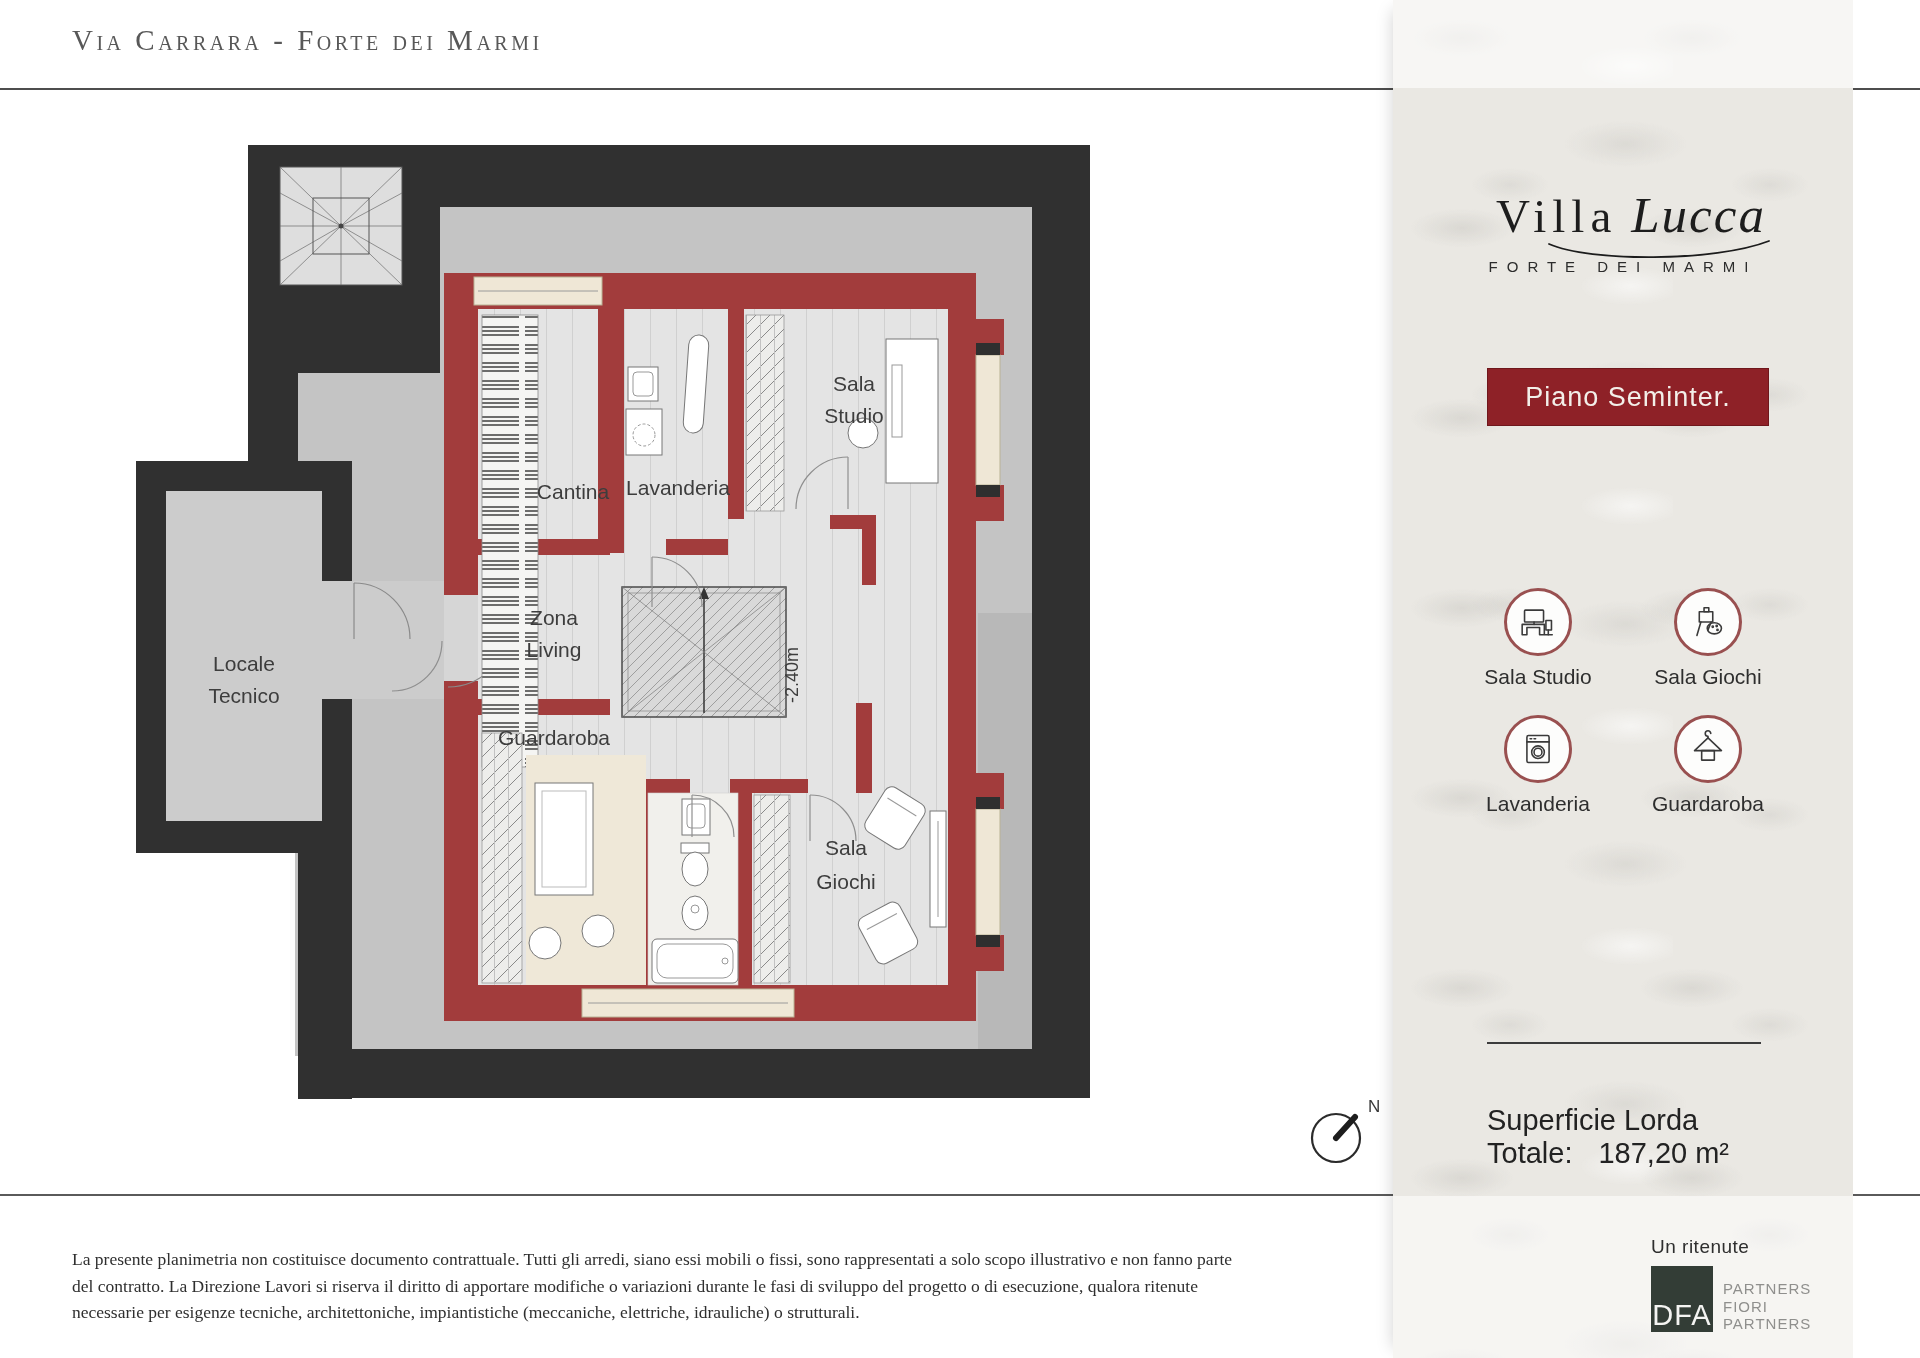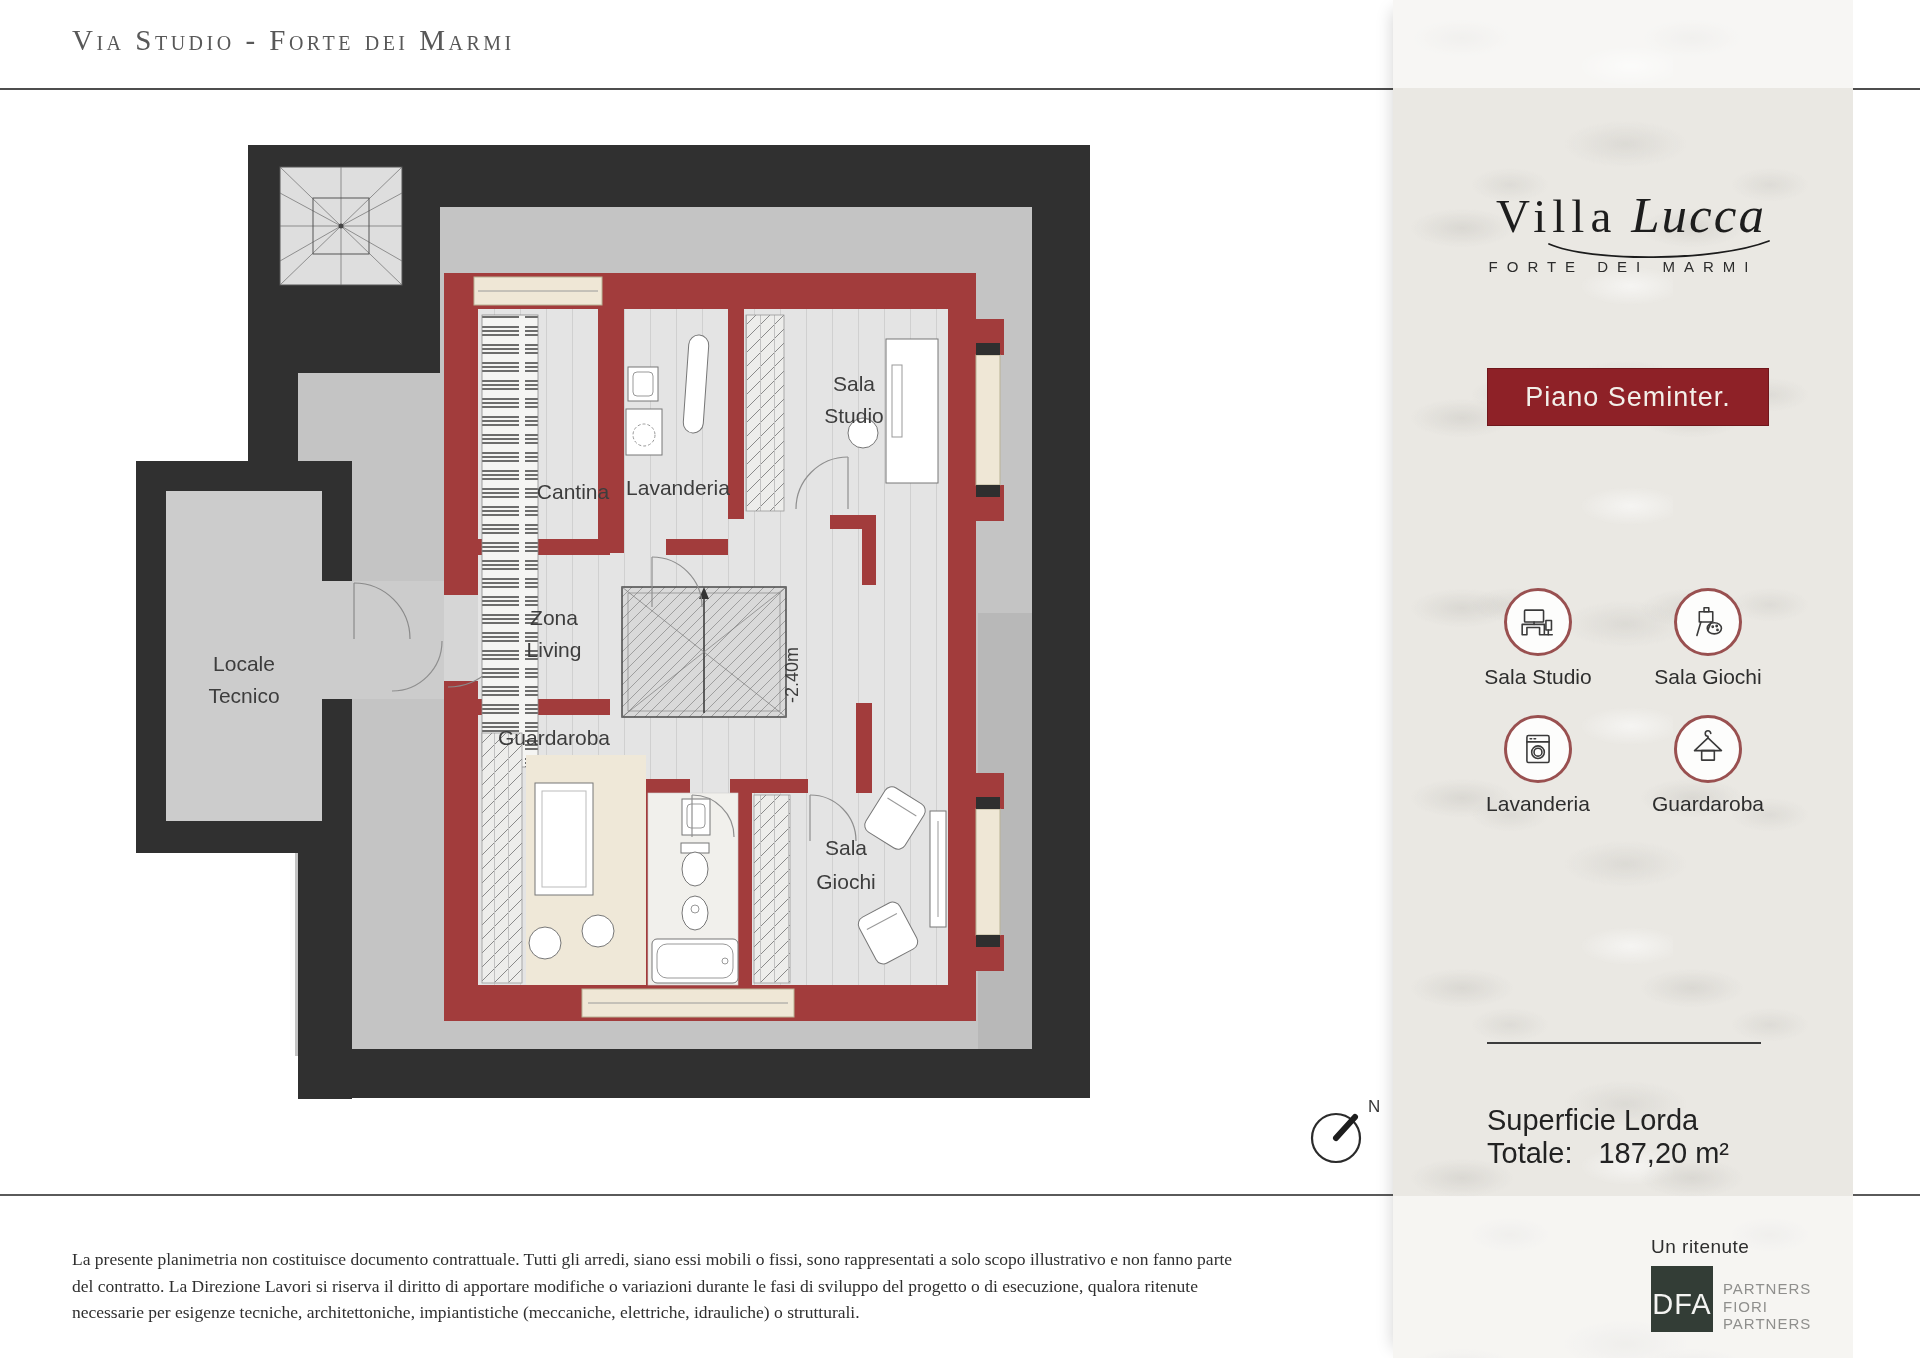--- a/index.html
+++ b/index.html
@@ -39,36 +39,36 @@
     display:flex;align-items:center;justify-content:center;}
   .feature .lbl{margin-top:9px;font-size:21px;color:#2e2e2e;}
   .icon-svg{stroke:#3a3a3a;fill:none;stroke-width:2;stroke-linecap:round;stroke-linejoin:round;}
   .side-divider{position:absolute;left:94px;top:1042px;width:274px;height:2px;background:#3c3c3c;}
   .area-row{position:absolute;left:94px;top:1104px;font-size:29px;color:#222;}
   .area-row .val{margin-left:26px;}
   .project{position:absolute;left:258px;top:1236px;}
   .project .lbl{font-size:19px;color:#2e2e2e;letter-spacing:.5px;}
   .logo-row{display:flex;margin-top:8px;}
   .logo-box{width:66px;height:66px;background:#333d36;color:#f4f4f2;display:flex;
-    align-items:flex-end;justify-content:center;font-size:29px;letter-spacing:1px;padding-bottom:11px;box-sizing:border-box;}
+    align-items:flex-end;justify-content:center;font-size:29px;letter-spacing:1px;padding-bottom:0;box-sizing:border-box;}
   .logo-text{margin-left:10px;align-self:flex-end;color:#8f8f8d;font-size:15px;letter-spacing:1px;line-height:1.15;}
   
   .disclaimer{position:absolute;left:72px;top:1246px;width:1180px;
     font-family:"Liberation Serif",serif;font-size:17.5px;line-height:1.52;color:#2f2f2f;}
   
   #plan{position:absolute;left:130px;top:143px;}
   .room-label{font-family:"Liberation Sans",sans-serif;font-size:21px;fill:#3d3d3d;text-anchor:middle;}
   .compass{position:absolute;left:1302px;top:1092px;}
 </style>
 </head>
 <body>
 
 <div id="page">
 
-  <div class="header-title">Via Studio - Forte dei Marmi</div>
+  <div class="header-title">Via Carrara - Forte dei Marmi</div>
   <div class="rule" id="header-rule"></div>
 
   <svg id="plan" width="960" height="960" viewBox="0 0 960 960">
     <defs>
       <pattern id="planks" width="26" height="26" patternUnits="userSpaceOnUse">
         <rect width="26" height="26" fill="#e4e4e4"></rect>
         <line x1="0.5" y1="0" x2="0.5" y2="26" stroke="#d0d0d0" stroke-width="1"></line>
       </pattern>
       <pattern id="hatch" width="11" height="11" patternUnits="userSpaceOnUse">
         <rect width="11" height="11" fill="#d9d9d9"></rect>

